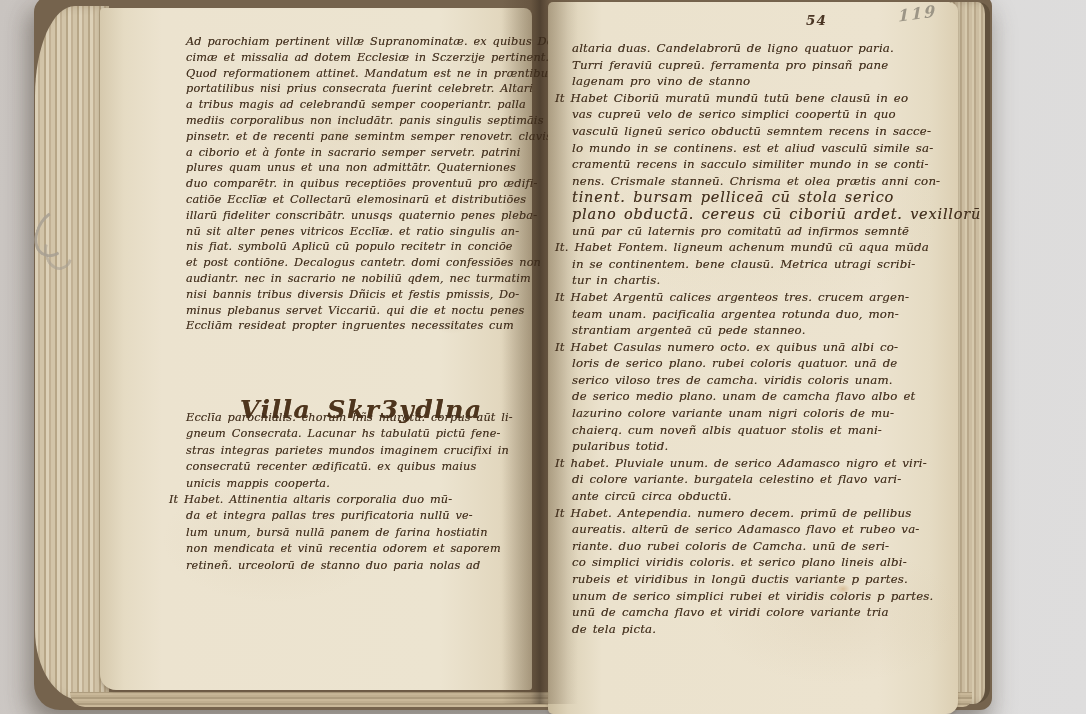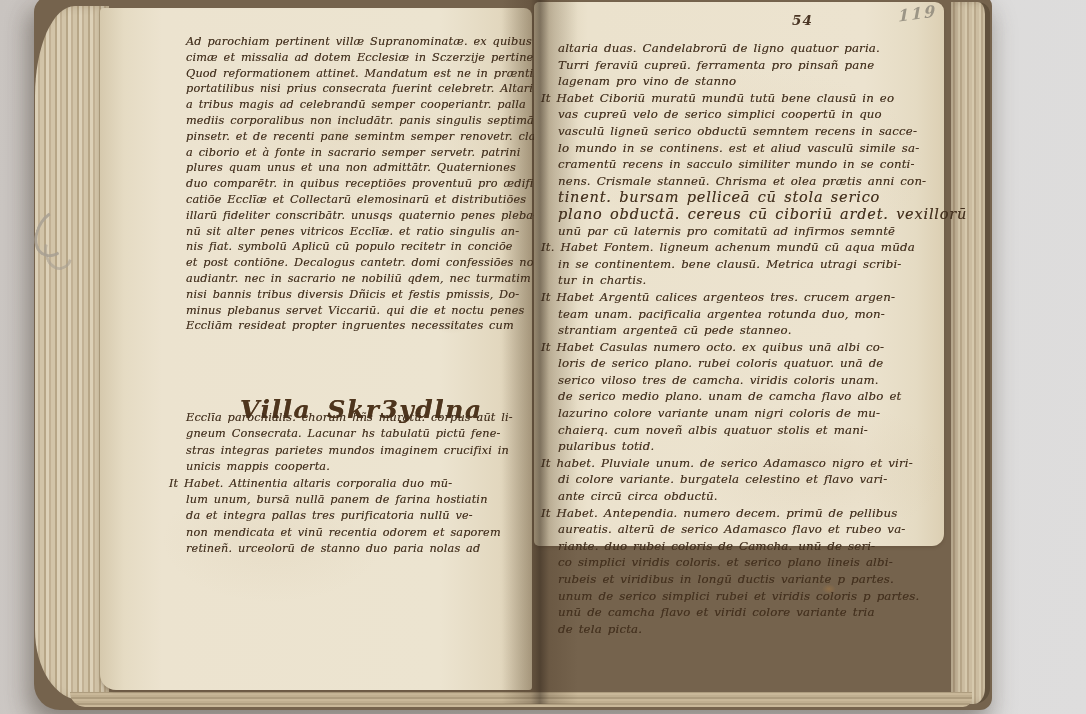--- a/index.html
+++ b/index.html
@@ -39,21 +39,21 @@
 
   .page{position:absolute; box-shadow:0 2px 3px rgba(80,60,40,.25);}
   .page-left{
     left:66px; top:12px; width:432px; height:682px; border-radius:4px 8px 3px 16px;
     background:
       radial-gradient(220px 120px at 58% 18%, rgba(193,166,120,.10), rgba(193,166,120,0) 70%),
       radial-gradient(160px 90px at 40% 78%, rgba(180,150,105,.08), rgba(180,150,105,0) 70%),
       linear-gradient(90deg,#d6c9ad 0px,#e5dbc3 24px,#ece3cf 62px,#ece4d0 340px,#e2d7be 400px,#cbbd9f 432px);
   }
   .page-right{
-    left:500px; top:6px; width:410px; height:544px; border-radius:5px 9px 12px 5px;
+    left:514px; top:6px; width:410px; height:712px; border-radius:5px 9px 12px 5px;
     background:
       radial-gradient(240px 140px at 55% 30%, rgba(193,166,120,.08), rgba(193,166,120,0) 70%),
       radial-gradient(180px 100px at 70% 86%, rgba(180,150,105,.09), rgba(180,150,105,0) 70%),
       linear-gradient(90deg,#c9bb9d 0px,#ded3b9 20px,#ebe2cd 54px,#ece3cf 330px,#e5dbc3 382px,#dccfb3 410px);
   }
   .gutter{
     position:absolute; left:468px; top:4px; width:76px; height:704px; pointer-events:none;
     background:linear-gradient(90deg, rgba(70,52,34,0) 0%, rgba(70,52,34,.28) 38%, rgba(45,33,22,.5) 50%, rgba(70,52,34,.22) 62%, rgba(70,52,34,0) 100%);
   }
   .stain{position:absolute; border-radius:50%; pointer-events:none;}
@@ -118,24 +118,25 @@
           <div class="ms-line">audiantr. nec in sacrario ne nobiliū qdem, nec turmatim</div>
           <div class="ms-line">nisi bannis tribus diversis Dñicis et festis pmissis, Do-</div>
           <div class="ms-line">minus plebanus servet Viccariū. qui die et noctu penes</div>
           <div class="ms-line">Eccliām resideat propter ingruentes necessitates cum</div>
         </div>
       <div class="heading">Villa Skr3ydlna</div>
       <div class="ms-text left-text-b">
           <div class="ms-line">Ecclīa parochialis. chorum hñs muratū. corpus aūt li-</div>
           <div class="ms-line">gneum Consecrata. Lacunar hs tabulatū pictū fene-</div>
           <div class="ms-line">stras integras parietes mundos imaginem crucifixi in</div>
+          <div class="ms-line">consecratū recenter ædificatū. ex quibus maius</div>
           <div class="ms-line">unicis mappis cooperta.</div>
           <div class="ms-line hang">It Habet. Attinentia altaris corporalia duo mū-</div>
+          <div class="ms-line">da et integra pallas tres purificatoria nullū ve-</div>
           <div class="ms-line">lum unum, bursā nullā panem de farina hostiatin</div>
-          <div class="ms-line">da et integra pallas tres purificatoria nullū ve-</div>
           <div class="ms-line">non mendicata et vinū recentia odorem et saporem</div>
           <div class="ms-line">retineñ. urceolorū de stanno duo paria nolas ad</div>
         </div>
     </div>
 
     <div class="page page-right">
       <div class="stain s1"></div>
       <div class="folio-ink">54</div>
       <div class="ms-text right-text">
           <div class="ms-line">altaria duas. Candelabrorū de ligno quatuor paria.</div>

